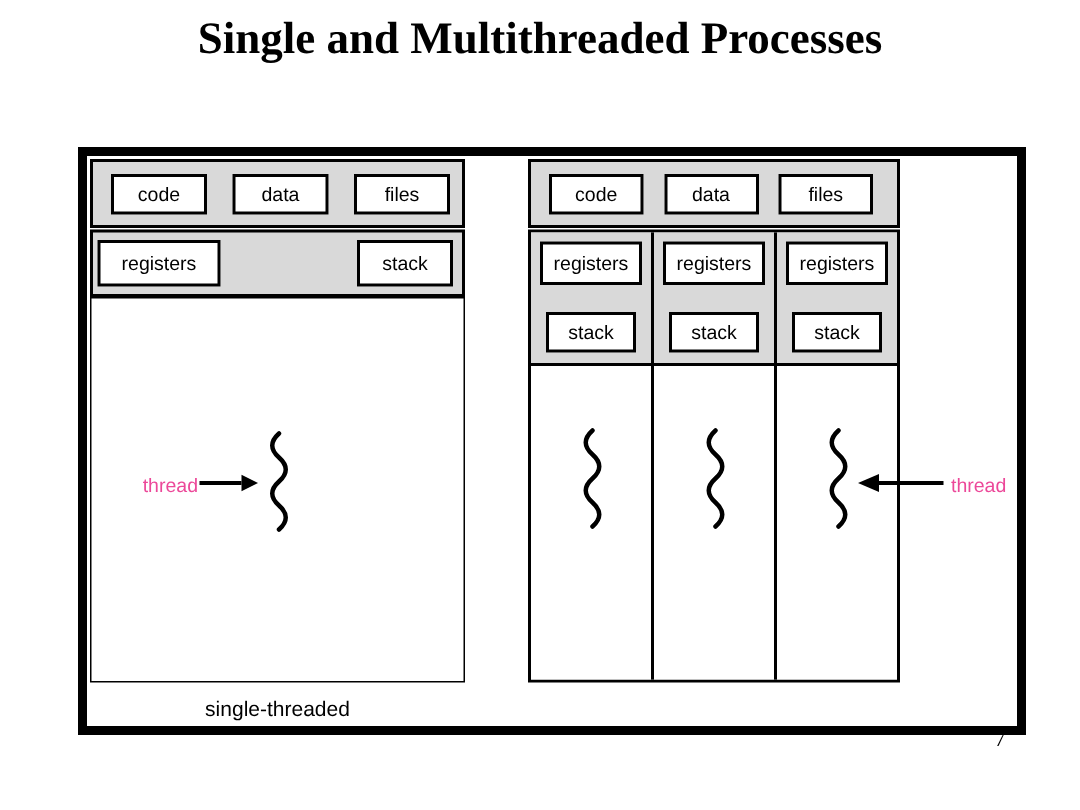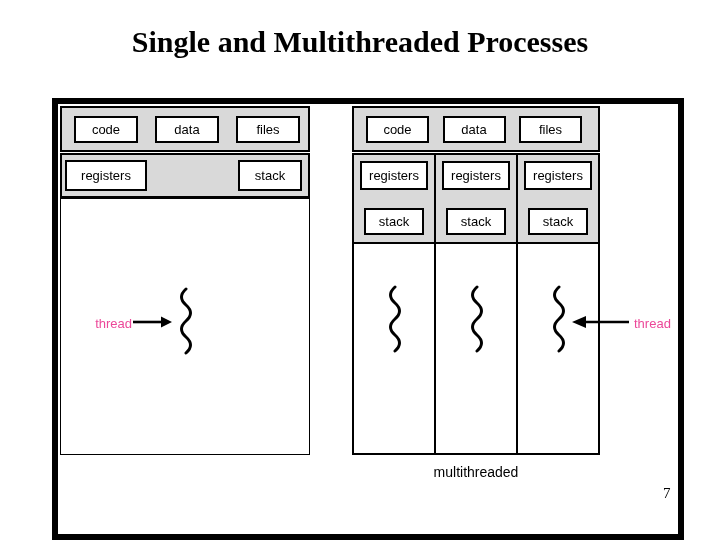--- a/index.html
+++ b/index.html
@@ -6,32 +6,32 @@
   body {
     width: 720px; height: 540px;
     background: #ffffff;
     position: relative;
     overflow: hidden;
     font-family: "Liberation Sans", sans-serif;
     color: #000;
   }
   .slide-title {
     position: absolute;
-    top: 24px; left: 0; width: 720px;
+    top: 8px; left: 0; width: 720px;
     text-align: center;
     font-family: "Liberation Serif", serif;
     font-weight: bold;
     font-size: 30px;
     line-height: 36px;
     color: #000;
   }
   .figure-frame {
     position: absolute;
     left: 52px; top: 98px;
-    width: 632px; height: 442px;
+    width: 632px; height: 392px;
     border: 6px solid #000;
     box-sizing: border-box;
     background: #fff;
   }
   
   .strip {
     position: absolute;
     background: #d9d9d9;
     border: 2px solid #000;
     box-sizing: border-box;
@@ -199,17 +199,17 @@
   </div>
 
   <span class="arrow-abs arrow-right-pos">
     <svg width="58" height="14" viewBox="0 0 58 14">
       <line x1="12" y1="7" x2="57" y2="7" stroke="#000" stroke-width="2.6"></line>
       <polygon points="14,1 14,13 0,7" fill="#000"></polygon>
     </svg>
   </span>
   <span class="thread-label thread-label-right">thread</span>
 
-  <div class="caption caption-right">multithreaded</div>
+  <div class="caption caption-left">single-threaded</div>
 
 </div>
 
 <div class="page-number">7</div>
 
 </body></html>

